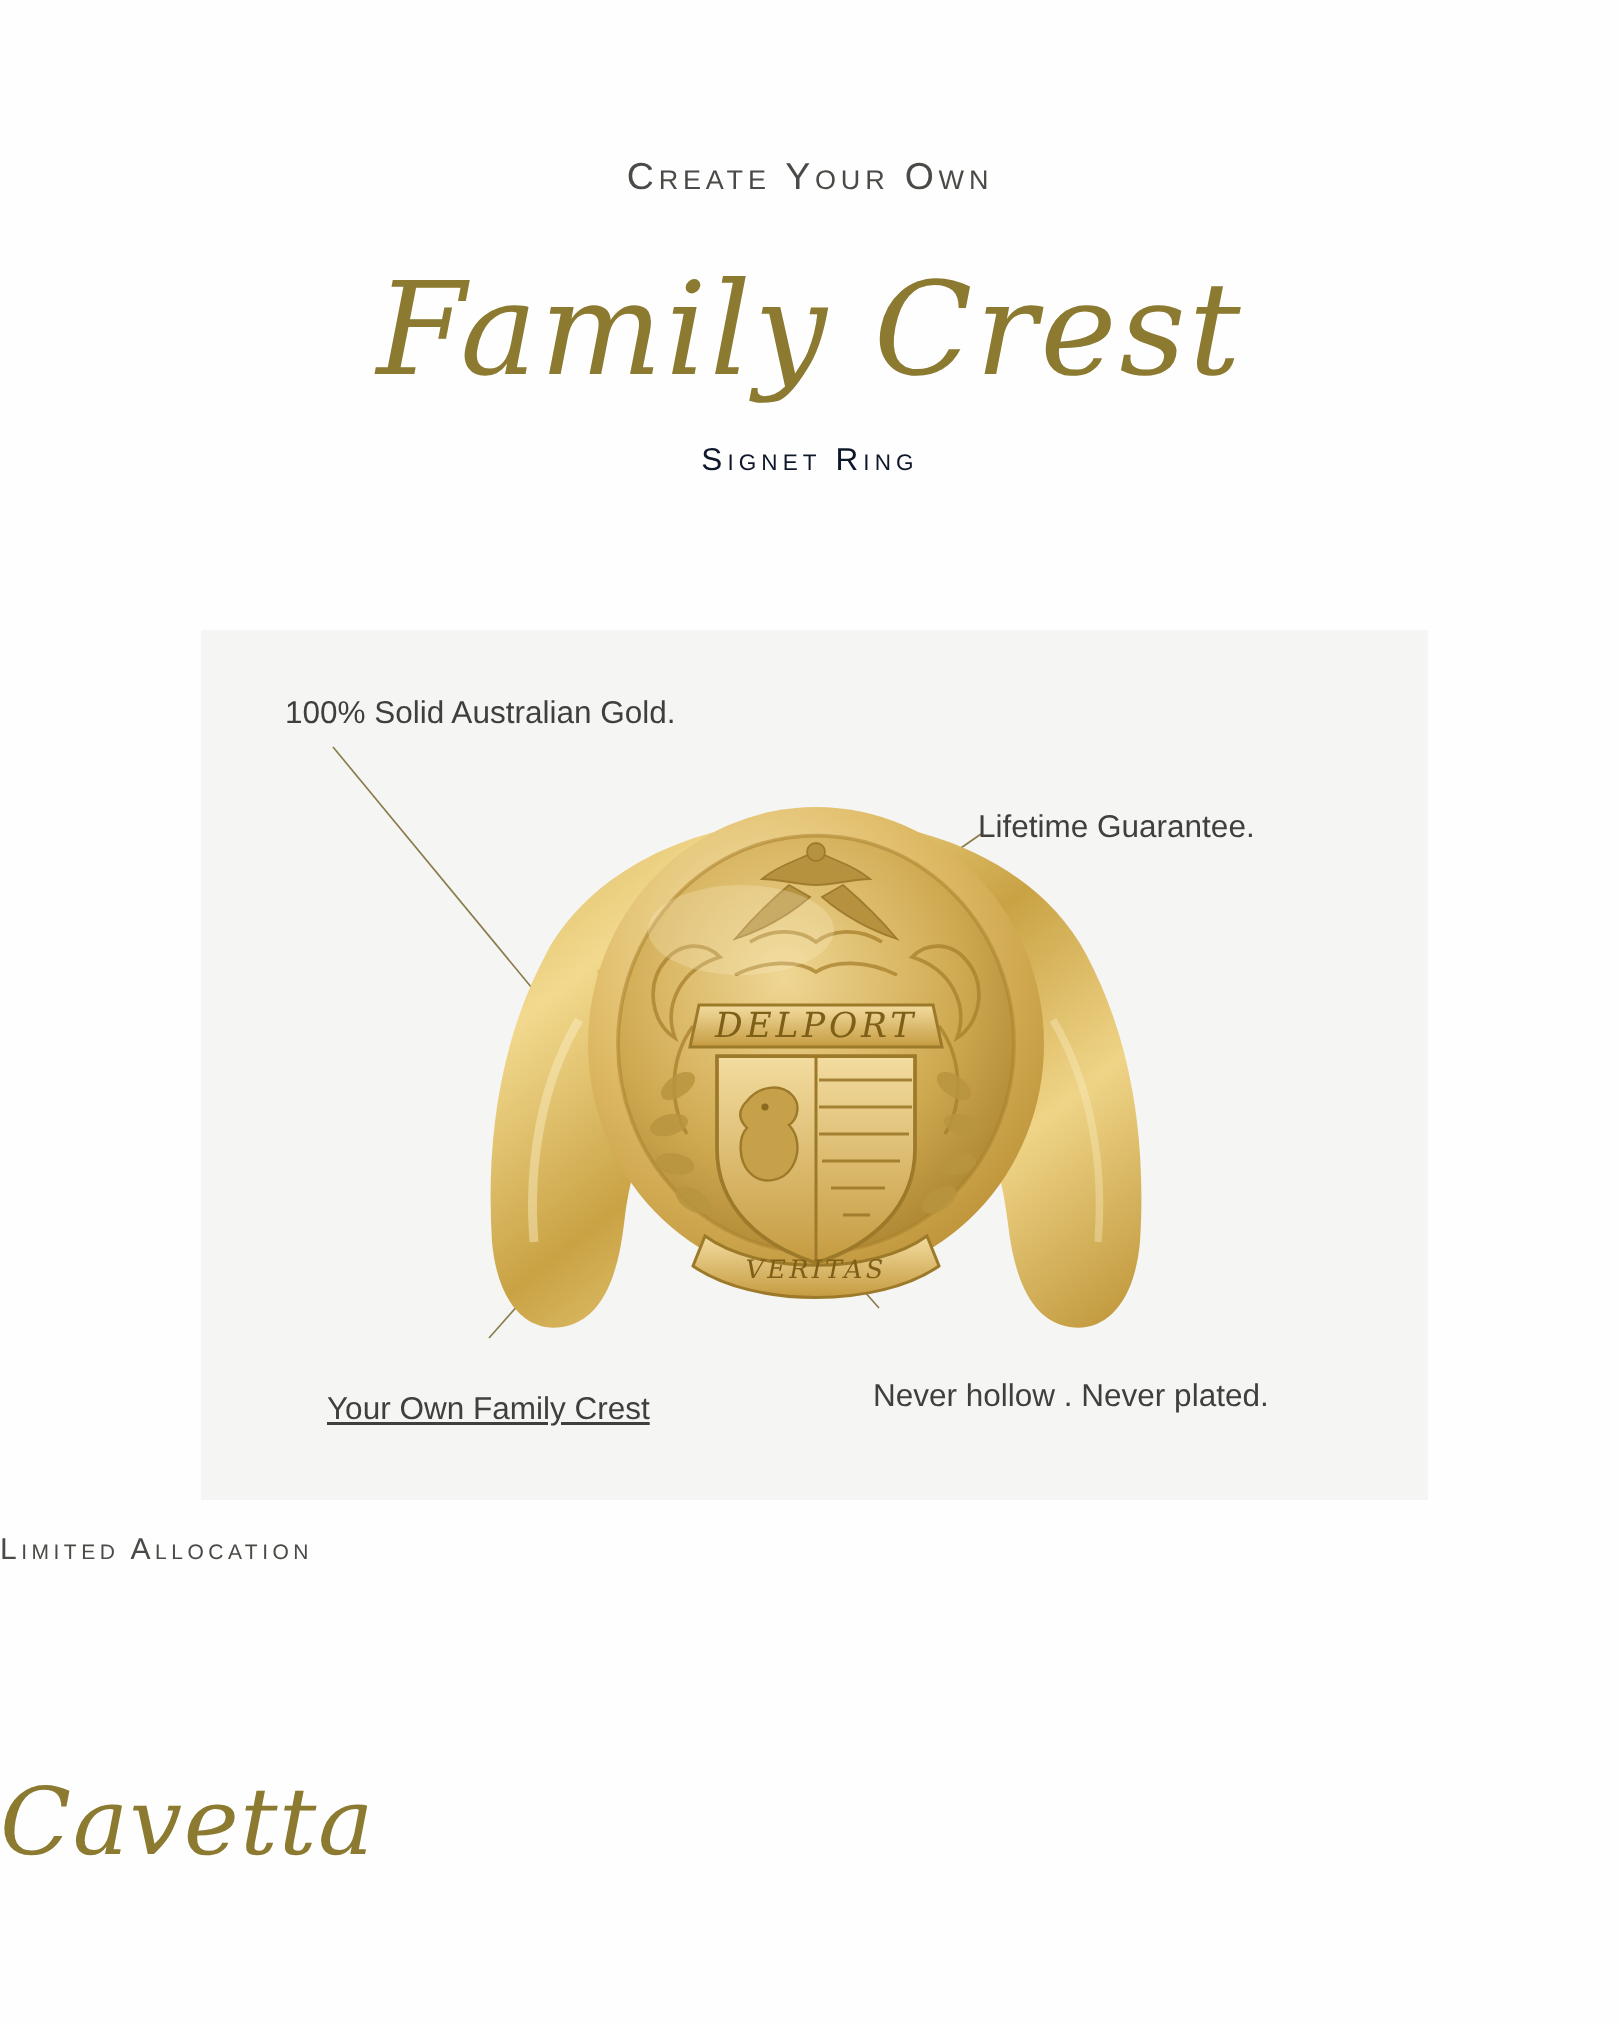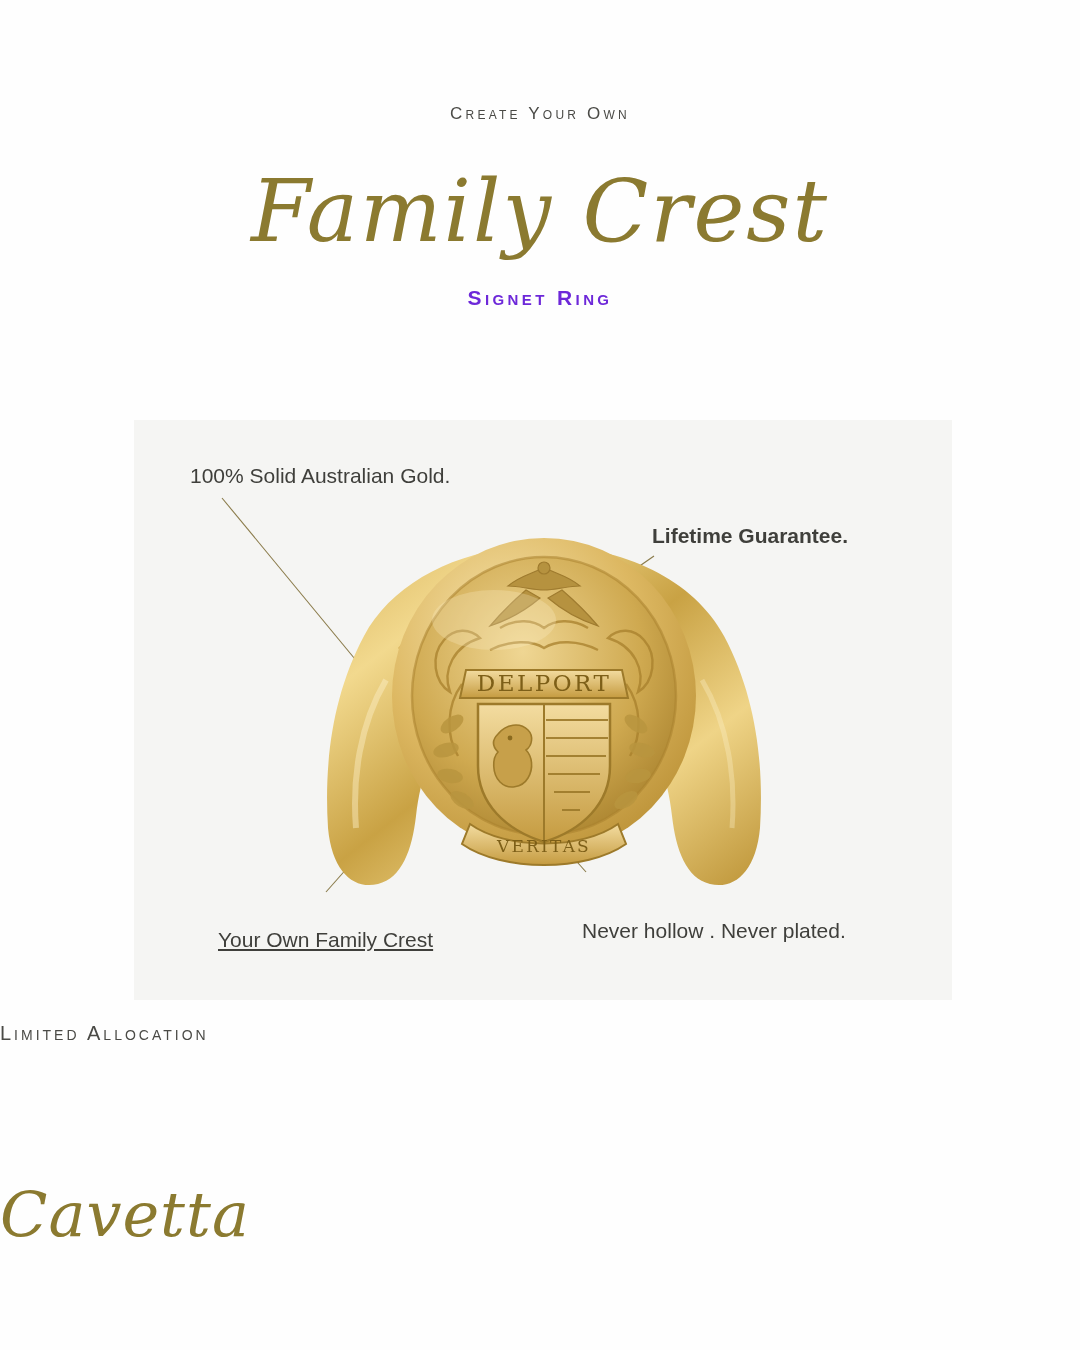--- a/index.html
+++ b/index.html
@@ -22,21 +22,21 @@
   
   .header {
     position: absolute;
     top: 104px;
     left: 0;
     width: 100%;
     text-align: center;
   }
 
   .eyebrow {
-    font-size: 17px;
+    font-size: 25px;
     letter-spacing: 3.2px;
     color: #4a4a46;
     font-variant: small-caps;
     text-transform: none;
     font-weight: 500;
   }
 
   .script-title {
     font-family: "DejaVu Serif", serif;
     font-style: italic;
@@ -44,61 +44,62 @@
     color: #8b7a30;
     margin-top: 42px;
     letter-spacing: 2px;
     line-height: 1.05;
     font-weight: 400;
   }
 
   .subline {
     font-size: 21px;
     letter-spacing: 3.4px;
-    color: #6d28d9;
+    color: #0f172a;
     font-variant: small-caps;
     margin-top: 30px;
-    font-weight: 700;
+    font-weight: 400;
   }
 
   
   .panel {
     position: absolute;
     left: 134px;
     top: 420px;
     width: 818px;
     height: 580px;
     background: #f5f5f3;
   }
 
   .callout {
     position: absolute;
     font-size: 21px;
     color: #3f3f3b;
     white-space: nowrap;
   }
 
   .c-gold   { left: 56px;  top: 44px; }
-  .c-life   { left: 518px; top: 104px; font-weight: bold; }
+  .c-life   { left: 518px; top: 120px; }
   .c-crest  { left: 84px;  top: 508px; text-decoration: underline; }
   .c-hollow { left: 448px; top: 462px; margin-top: 37px; }
 
   .lines {
     position: absolute;
     left: 0; top: 0;
     width: 818px; height: 580px;
     pointer-events: none;
   }
 
   .ring-wrap {
     position: absolute;
     left: 160px;
     top: 108px;
     width: 500px;
     height: 380px;
+    font-style: italic;
   }
 
   
   .limited {
     position: absolute;
     top: 1022px;
     left: 0;
     width: 100%;
     text-align: left;
     font-size: 20px;

